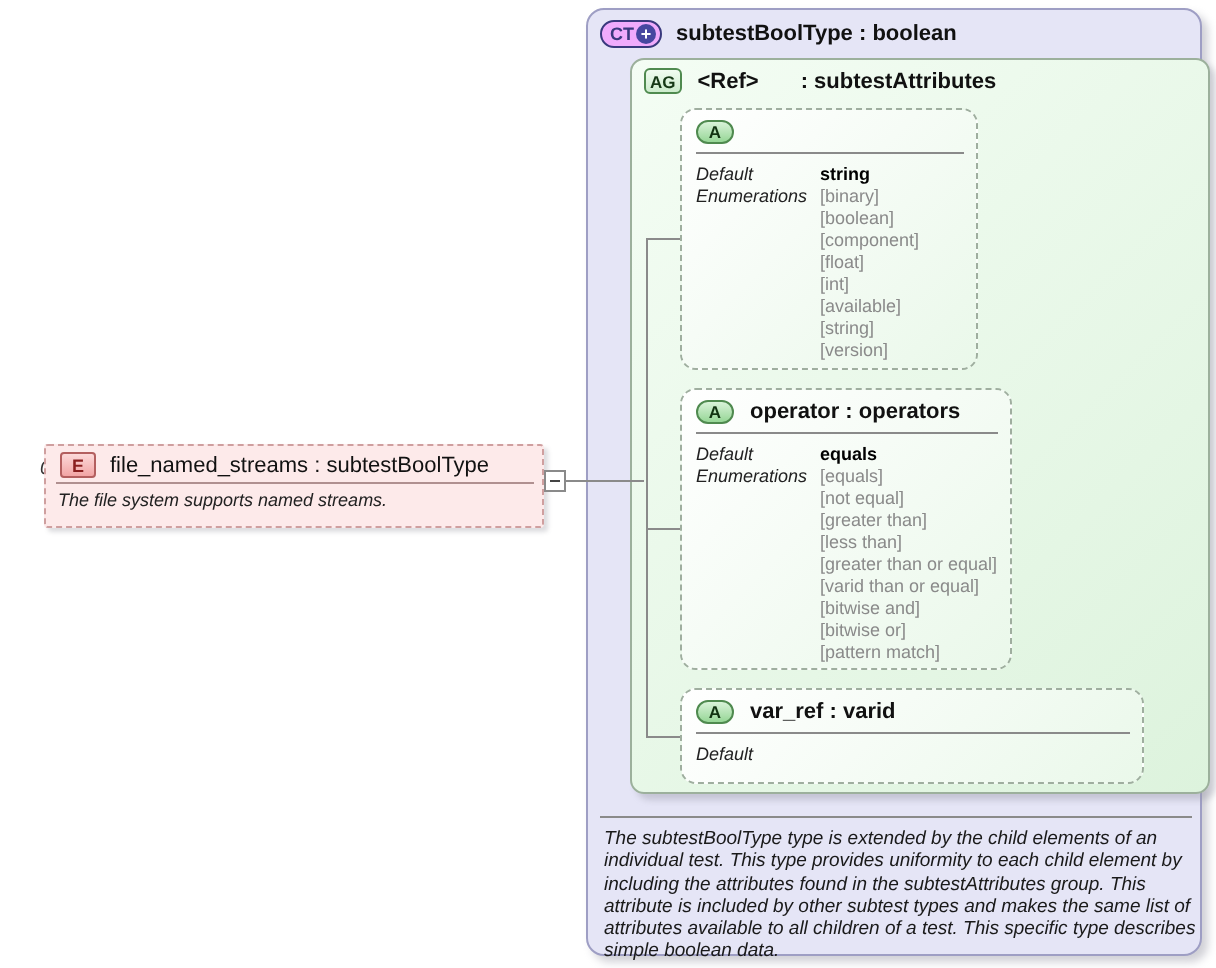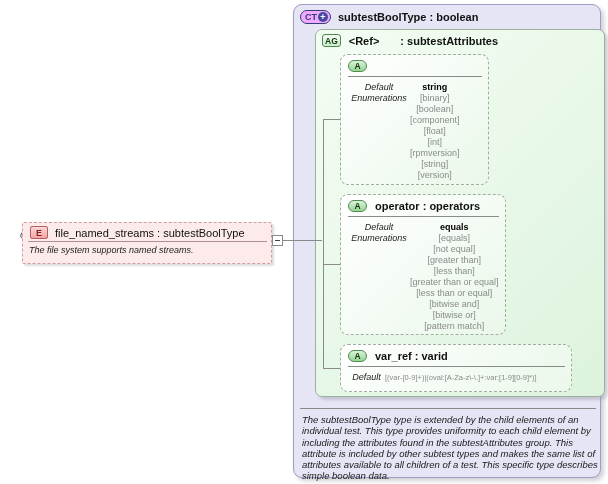--- a/index.html
+++ b/index.html
@@ -36,21 +36,21 @@
 
   
   .attr-box{position:absolute;border:1px dashed #9fae9f;border-radius:8px;
     background:linear-gradient(135deg,#ffffff 0%,#eaf8ea 100%);}
   .attr-head{display:flex;align-items:center;gap:8px;padding:5px 6px 2px 7px;cursor:pointer;}
   .a-badge{display:inline-flex;align-items:center;justify-content:center;flex:none;
     width:19px;height:12px;border-radius:6px;border:1px solid #4f8a4f;
     background:linear-gradient(#d9f3d9,#96d696);font-size:8.5px;font-weight:bold;color:#113311;}
   .attr-title{font-size:11px;font-weight:bold;color:#111;white-space:nowrap;}
   .attr-sep{height:1px;background:#8a8a8a;margin:2px 6px 3px 7px;}
-  .facets{display:flex;align-items:flex-start;padding:2px 4px 2px 7px;font-size:9px;text-align:center;}
+  .facets{display:flex;align-items:flex-start;padding:2px 4px 2px 7px;font-size:9px;}
   .flabels{width:62px;flex:none;font-style:italic;color:#222;}
   .flabels div{line-height:11px;}
   .fvalues div{line-height:11px;white-space:nowrap;}
   .fdefault{font-weight:bold;color:#000;}
   .fenum{color:#8a8a8a;}
   .facets.pattern .flabels{width:37px;}
   .fpattern{color:#8a8a8a;font-size:7.5px;line-height:11px;white-space:nowrap;}
 
   
   .ct-footsep{position:absolute;left:6px;top:403px;width:296px;height:1px;background:#8a8a8a;}
@@ -111,21 +111,21 @@
             <div>Default</div>
             <div>Enumerations</div>
           </div>
           <div class="fvalues">
             <div class="fdefault">string</div>
             <div class="fenum">[binary]</div>
             <div class="fenum">[boolean]</div>
             <div class="fenum">[component]</div>
             <div class="fenum">[float]</div>
             <div class="fenum">[int]</div>
-            <div class="fenum">[rpmversion]</div>
+            <div class="fenum">[available]</div>
             <div class="fenum">[string]</div>
             <div class="fenum">[version]</div>
           </div>
         </div>
       </div>
 
       <div class="attr-box" style="left:24px;top:164px;width:166px;height:141px;">
         <div class="attr-head">
           <span class="a-badge">A</span>
           <span class="attr-title">operator : operators</span>
@@ -136,40 +136,37 @@
             <div>Default</div>
             <div>Enumerations</div>
           </div>
           <div class="fvalues">
             <div class="fdefault">equals</div>
             <div class="fenum">[equals]</div>
             <div class="fenum">[not equal]</div>
             <div class="fenum">[greater than]</div>
             <div class="fenum">[less than]</div>
             <div class="fenum">[greater than or equal]</div>
-            <div class="fenum">[less than or equal]</div>
+            <div class="fenum">[varid than or equal]</div>
             <div class="fenum">[bitwise and]</div>
             <div class="fenum">[bitwise or]</div>
             <div class="fenum">[pattern match]</div>
           </div>
         </div>
       </div>
 
       <div class="attr-box" style="left:24px;top:314px;width:232px;height:48px;">
         <div class="attr-head">
           <span class="a-badge">A</span>
           <span class="attr-title">var_ref : varid</span>
         </div>
         <div class="attr-sep"></div>
         <div class="facets pattern">
           <div class="flabels">
             <div>Default</div>
-          </div>
-          <div class="fvalues">
-            <div class="fpattern">[(var-[0-9]+)|(oval:[A-Za-z\-\.]+:var:[1-9][0-9]*)]</div>
           </div>
         </div>
       </div>
     </div>
 
     <div class="ct-footsep"></div>
     <div class="ct-desc">The subtestBoolType type is extended by the child elements of an individual test.  This type provides uniformity to each child element by including the attributes found in the subtestAttributes group.  This attribute is included by other subtest types and makes the same list of attributes available to all children of a test.  This specific type describes simple boolean data.</div>
   </div>
 
   <div class="line" style="left:283px;top:240px;width:39px;height:1px;"></div>

